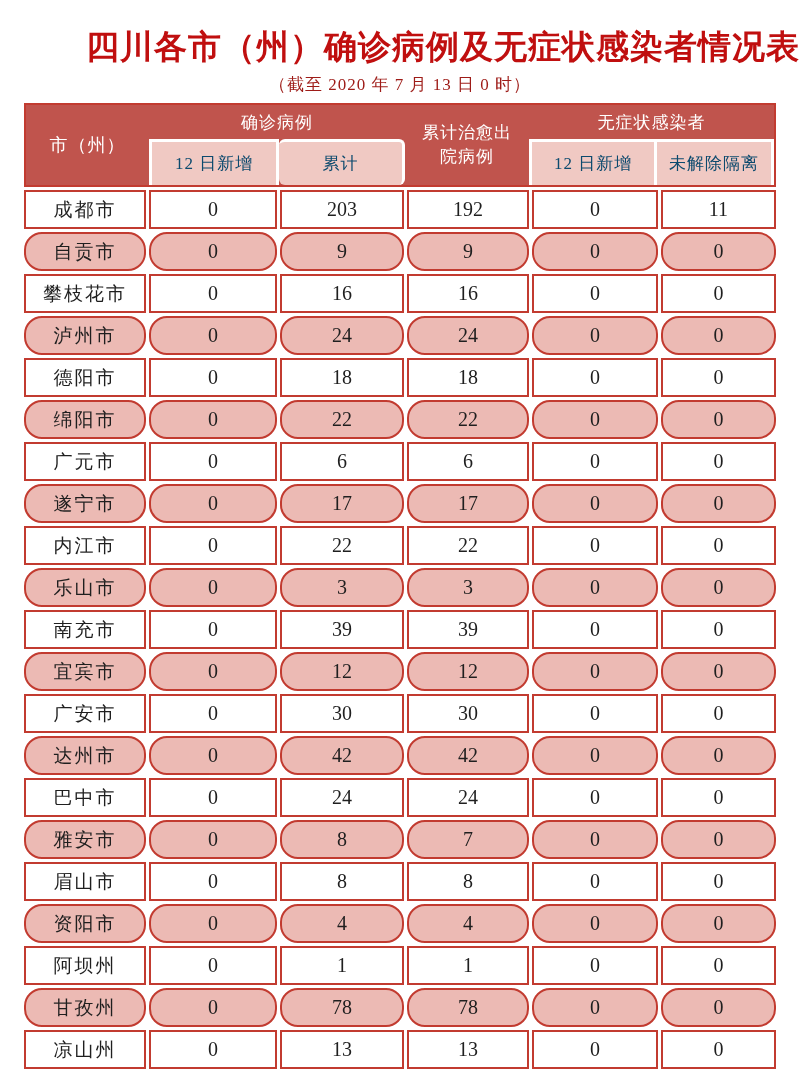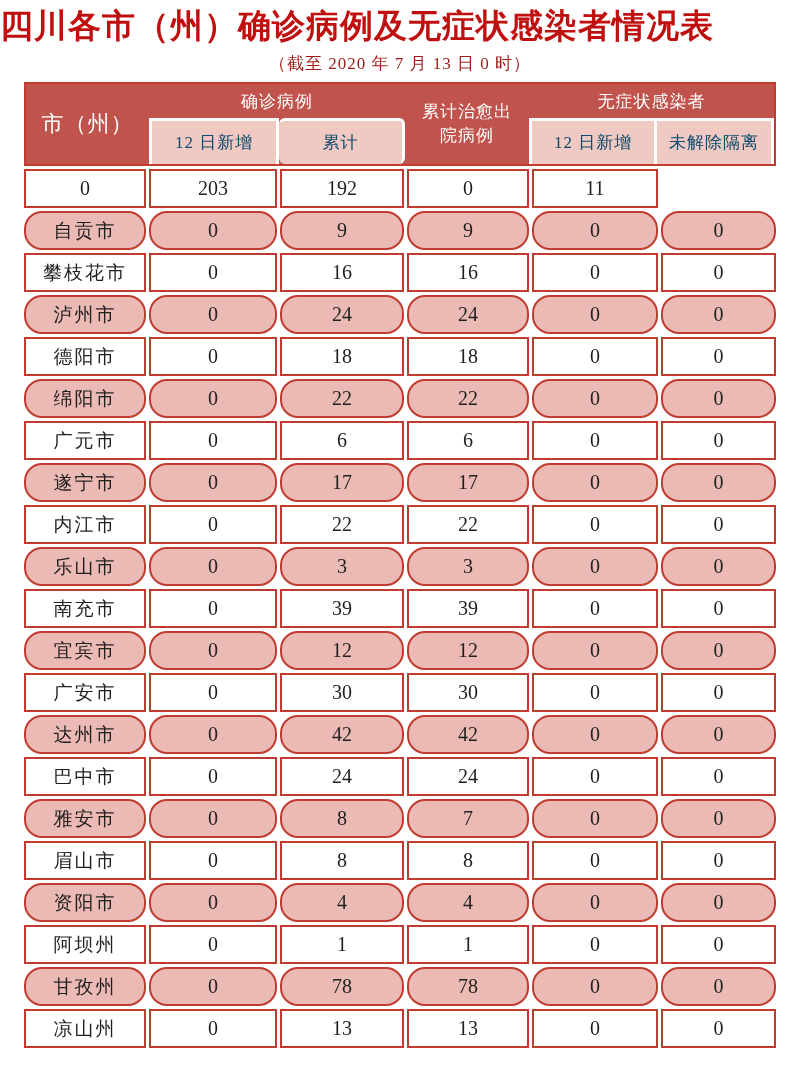--- a/index.html
+++ b/index.html
@@ -5,40 +5,40 @@
   :root{
     --title-red:#c00f0f; --subtitle-red:#9e1c18; --header-bg:#c0544d;
     --subheader-bg:#f0c9c3; --row-pink:#ecbab4; --border-red:#c23b30;
   }
   html,body{margin:0;padding:0;}
   body{
     width:800px;height:1069px;background:#ffffff;
     font-family:"Liberation Serif","DejaVu Serif",serif;
   }
   .title{
-    text-align:left;padding-top:4px;font-size:33px;font-weight:bold;
+    text-align:right;padding-top:25px;font-size:33px;font-weight:bold;
     letter-spacing:1px;color:var(--title-red);
     font-family:"Liberation Sans","DejaVu Sans",sans-serif;
   }
   .subtitle{
     text-align:center;font-size:17px;margin-top:3px;color:var(--subtitle-red);
     letter-spacing:1px;
   }
   .table-wrap{width:752px;margin:7px auto 0;}
   
   .band{
     box-sizing:border-box;width:752px;
     border:2px solid var(--border-red);
     background:var(--header-bg);color:#ffffff;
     display:grid;
     grid-template-columns:123px 130px 126px 124px 128px auto;
     grid-template-rows:34px 46px;
   }
   .band-cell{display:flex;align-items:center;justify-content:center;font-size:17px;letter-spacing:1px;}
-  .bc-city{grid-column:1;grid-row:1/3;font-size:22px;}
+  .bc-city{grid-column:1;grid-row:1/3;font-size:18px;}
   .bc-conf{grid-column:2/4;grid-row:1;}
   .bc-cured{grid-column:4;grid-row:1/3;line-height:1.4;}
   .bc-cured .wrap{max-width:96px;text-align:center;}
   .bc-asym{grid-column:5/7;grid-row:1;}
   .sub{
     grid-row:2;background:var(--subheader-bg);color:#0c4a6e;
     border:3px solid #ffffff;border-bottom:none;font-size:17px;letter-spacing:1px;
   }
   .sub.c2{grid-column:2;}
   .sub.c3{grid-column:3;border-left:none;border-radius:6px;}
@@ -72,20 +72,21 @@
     </div>
     <div class="band-cell bc-asym">无症状感染者</div>
     <div class="band-cell sub c2">12 日新增</div>
     <div class="band-cell sub c3">累计</div>
     <div class="band-cell sub c5">12 日新增</div>
     <div class="band-cell sub c6">未解除隔离</div>
   </div>
 
   <div id="table-body">
       <div class="row">
+    <div class="cell">成都市</div>
     <div class="cell num">0</div>
     <div class="cell num">203</div>
     <div class="cell num">192</div>
     <div class="cell num">0</div>
     <div class="cell num">11</div>
   </div>
       <div class="row alt">
     <div class="cell">自贡市</div>
     <div class="cell num">0</div>
     <div class="cell num">9</div>

